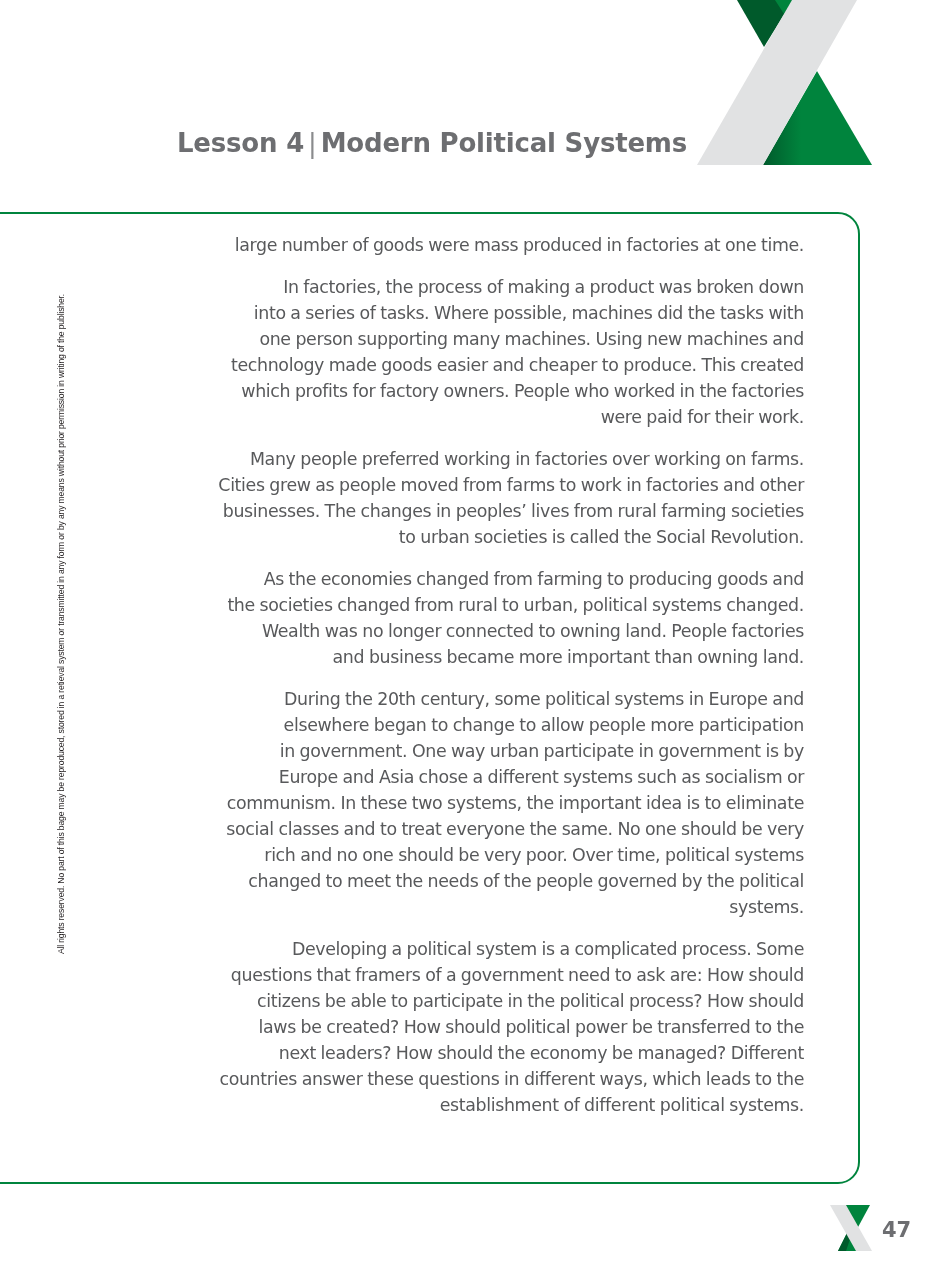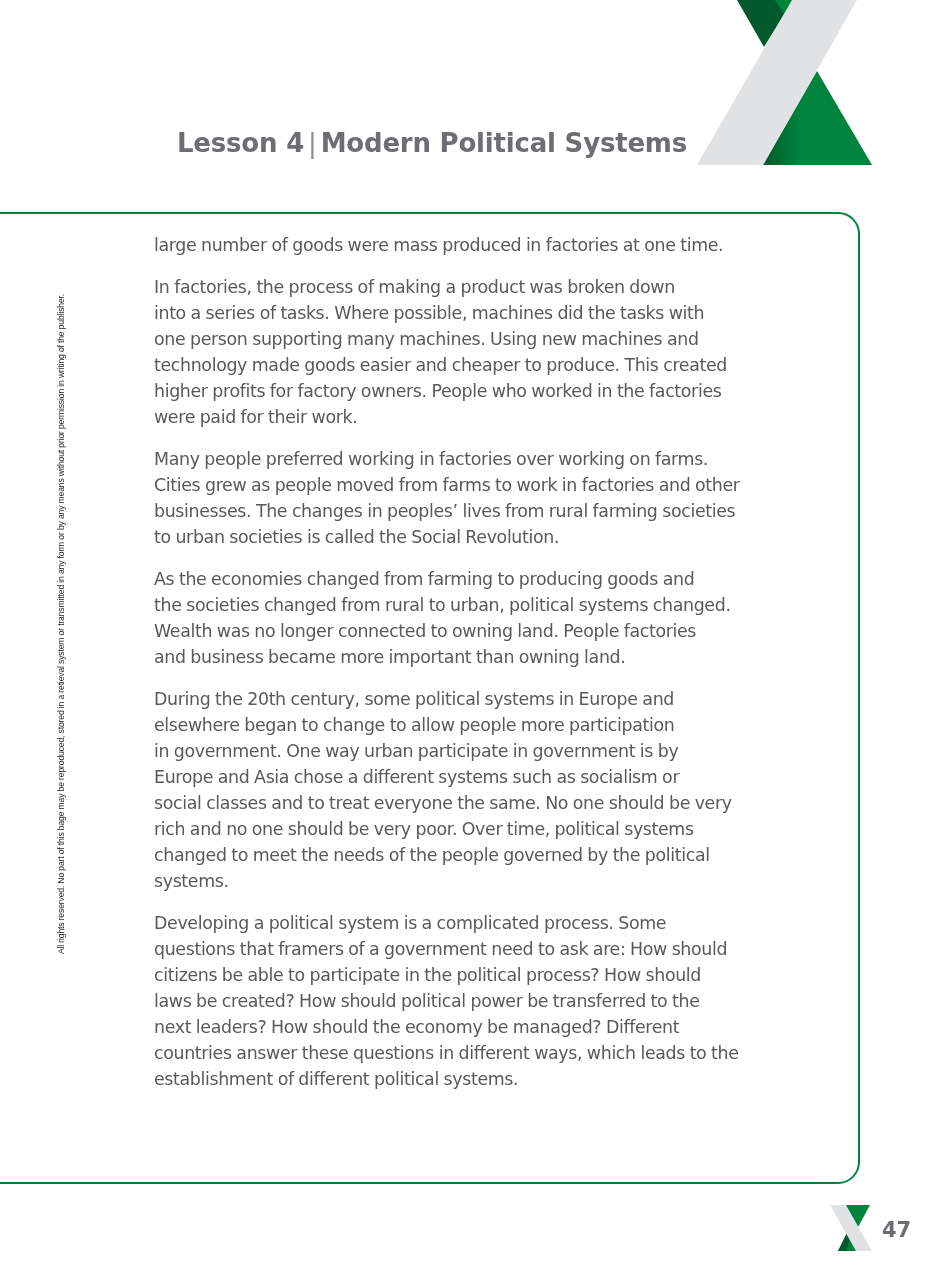--- a/index.html
+++ b/index.html
@@ -26,21 +26,21 @@
   .copyright {
     position: absolute;
     left: 61px; top: 624px;
     transform: translate(-50%, -50%) rotate(-90deg);
     font-family: "Liberation Sans", sans-serif;
     font-size: 8.6px; color: #231f20; white-space: nowrap; letter-spacing: -0.15px;
   }
   .body-text {
     position: absolute; left: 154px; top: 232px; width: 650px;
     font-size: 17.4px; line-height: 26px; color: #58595b;
-    letter-spacing: -0.35px; word-spacing: -0.5px;
+    letter-spacing: -0.35px; word-spacing: -0.5px; text-align: right;
   }
   .body-text p { margin: 0 0 16px 0; }
   .line { display: block; white-space: nowrap; }
   .footer-logo { position: absolute; left: 828px; top: 1205px; width: 46px; height: 46px; }
   .page-number {
     position: absolute; left: 882px; top: 1218px;
     font-size: 21px; font-weight: bold; color: #6d6e71;
   }
 </style>
 </head>
@@ -77,40 +77,41 @@
 
 <div class="body-text">
   <p>
     <span class="line">large number of goods were mass produced in factories at one time.</span>
   </p>
   <p>
     <span class="line">In factories, the process of making a product was broken down</span>
     <span class="line">into a series of tasks. Where possible, machines did the tasks with</span>
     <span class="line">one person supporting many machines.  Using new machines and</span>
     <span class="line">technology made goods easier and cheaper to produce. This created</span>
-    <span class="line">higher profits for factory owners. People who worked in the factories</span>
+    <span class="line">which profits for factory owners. People who worked in the factories</span>
     <span class="line">were paid for their work.</span>
   </p>
   <p>
     <span class="line">Many people preferred working in factories over working on farms.</span>
     <span class="line">Cities grew as people moved from farms to work in factories and other</span>
     <span class="line">businesses. The changes in peoples’ lives from rural farming societies</span>
     <span class="line">to urban societies is called the Social Revolution.</span>
   </p>
   <p>
     <span class="line">As the economies changed from farming to producing goods and</span>
     <span class="line">the societies changed from rural to urban, political systems changed.</span>
     <span class="line">Wealth was no longer connected to owning land. People factories</span>
     <span class="line">and business became more important than owning land.</span>
   </p>
   <p>
     <span class="line">During the 20th century, some political systems in Europe and</span>
     <span class="line">elsewhere began to change to allow people more participation</span>
     <span class="line">in government. One way urban participate in government is by</span>
     <span class="line">Europe and Asia chose a different systems such as socialism or</span>
+    <span class="line">communism. In these two systems, the important idea is to eliminate</span>
     <span class="line">social classes and to treat everyone the same. No one should be very</span>
     <span class="line">rich and no one should be very poor. Over time, political systems</span>
     <span class="line">changed to meet the needs of the people governed by the political</span>
     <span class="line">systems.</span>
   </p>
   <p>
     <span class="line">Developing a political system is a complicated process. Some</span>
     <span class="line">questions that framers of a government need to ask are: How should</span>
     <span class="line">citizens be able to participate in the political process? How should</span>
     <span class="line">laws be created? How should political power be transferred to the</span>

